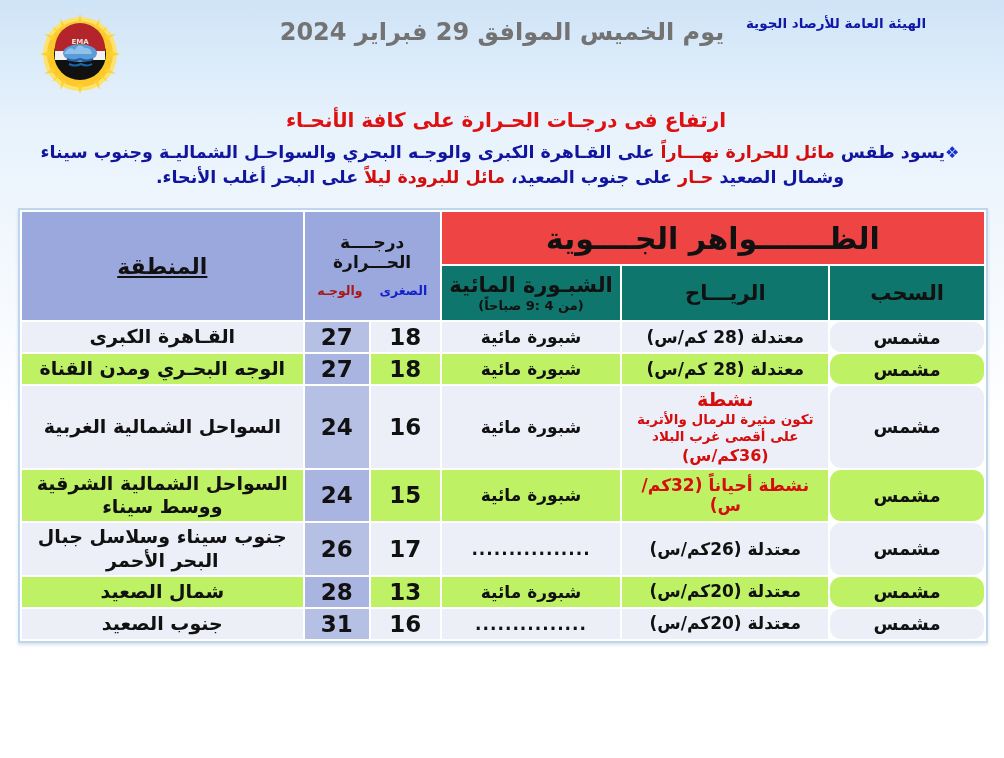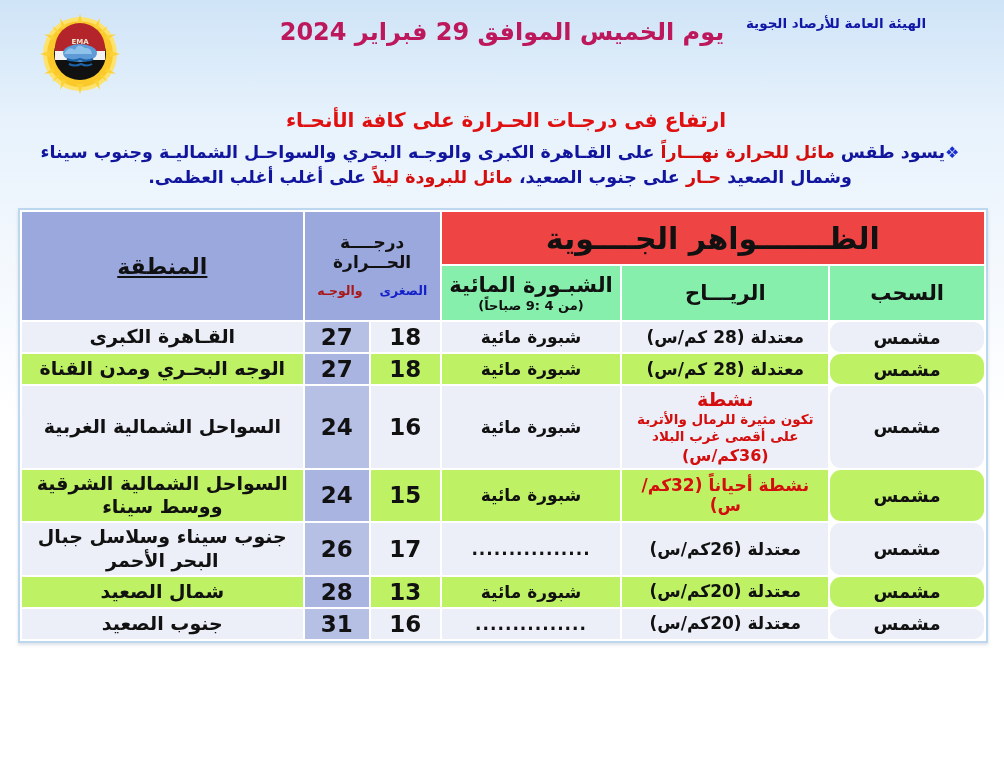--- a/index.html
+++ b/index.html
@@ -61,21 +61,21 @@
     font-size: 33px;
     font-weight: bold;
     color: #0b0b0b;
     letter-spacing: 0px;
     line-height: 1.15;
     margin: 0 0 4px 0;
   }
   .sub-title {
     font-size: 24px;
     font-weight: bold;
-    color: #be185d;
+    color: #737373;
     margin: 0;
     line-height: 1.2;
   }
 
   .headline {
     position: absolute;
     top: 108px;
     left: 8px; right: 0;
     text-align: center;
     color: #e01010;
@@ -154,21 +154,21 @@
     flex-direction: row;
     justify-content: space-around;
     align-items: flex-end;
     margin-top: 12px;
     font-size: 12.5px;
   }
   .temp-sub .mx { color: #a81818; }
   .temp-sub .mn { color: #1420c8; }
 
   th.hdr-sub {
-    background: #86efac;
+    background: #0f766e;
     color: #1420c8;
     font-size: 21px;
     height: 50px;
   }
   th.hdr-sub .small {
     display: block;
     font-size: 13px;
     font-weight: bold;
     margin-top: 1px;
   }
@@ -238,21 +238,21 @@
     </div>
 
     <div class="title-block">
       <div class="sub-title">يوم الخميس الموافق 29 فبراير 2024</div>
     </div>
 
     <div class="headline">ارتفاع فى درجـات الحـرارة على كافة الأنحـاء</div>
 
     <div class="summary">
       <span class="bullet">❖</span><span>يسود طقس </span><span class="hot">مائل للحرارة نهـــاراً</span><span> على القـاهرة الكبرى والوجـه البحري والسواحـل الشماليـة وجنوب سيناء</span>
-      <span>وشمال الصعيد </span><span class="hot">حـار</span><span> على جنوب الصعيد، </span><span class="hot">مائل للبرودة ليلاً</span><span> على أغلب أغلب العظمى.</span>
+      <span>وشمال الصعيد </span><span class="hot">حـار</span><span> على جنوب الصعيد، </span><span class="hot">مائل للبرودة ليلاً</span><span> على البحر أغلب الأنحاء.</span>
     </div>
   </div>
 
   <div class="table-outer">
     <table class="wx">
       <colgroup>
         <col style="width:148px">
         <col style="width:198px">
         <col style="width:172px">
         <col style="width:66px">

